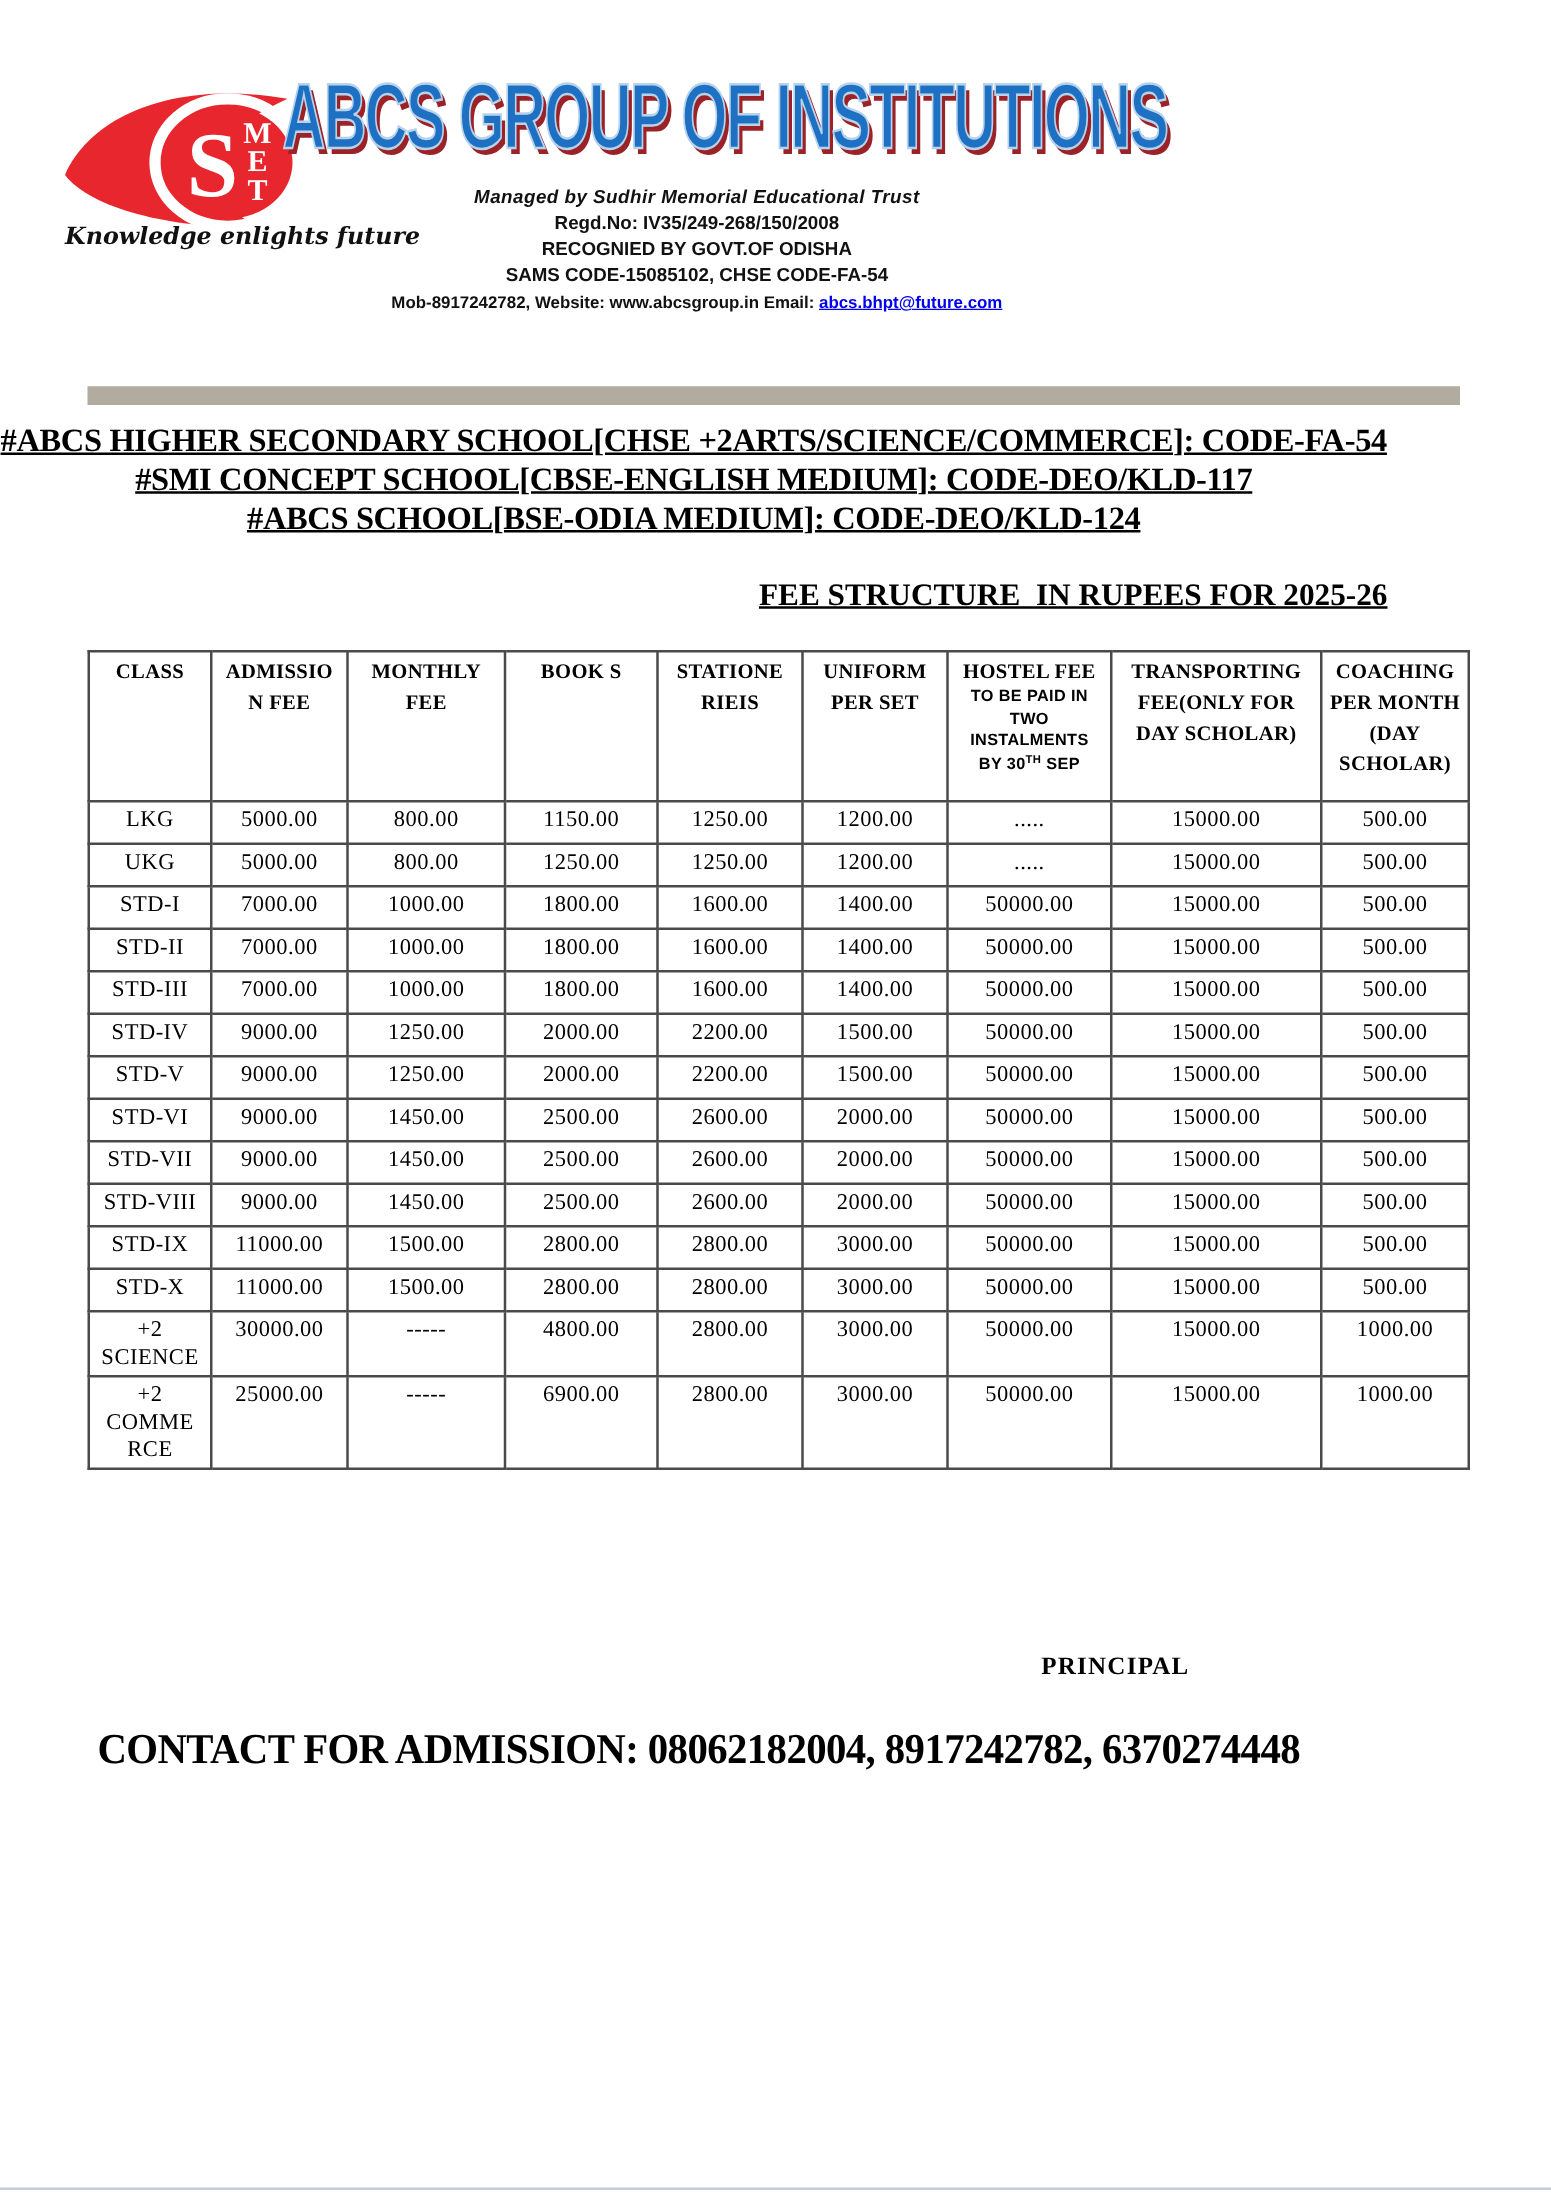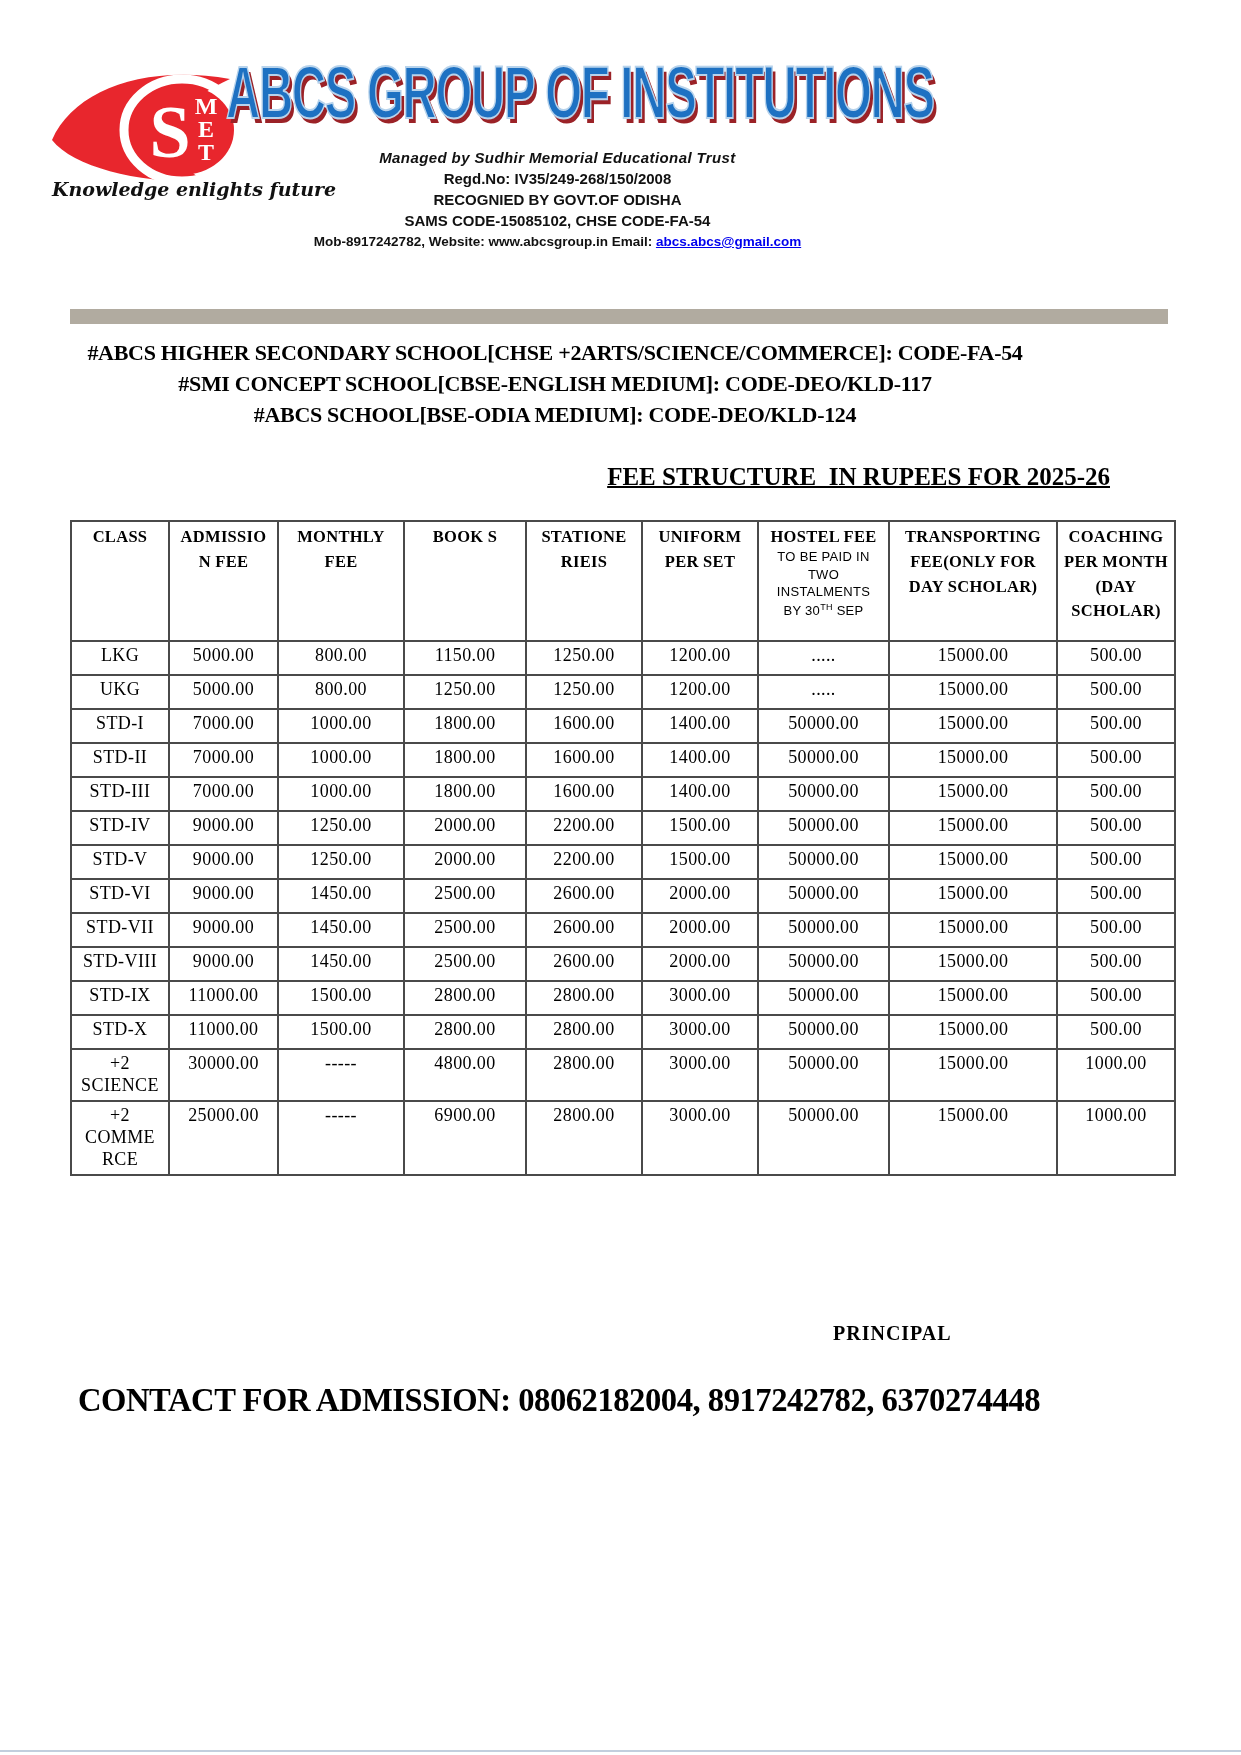--- a/index.html
+++ b/index.html
@@ -23,37 +23,37 @@
       font-family:"Liberation Sans", sans-serif;font-weight:700;color:#111;}
   .addr{font-size:15px;line-height:21px;}
   .managed{font-size:15px;line-height:21px;font-style:italic;letter-spacing:.4px;}
   .mobline{font-size:13.5px;line-height:21px;}
   .email{color:#0000EE;text-decoration:underline;cursor:pointer;}
 
   .gray-bar{position:absolute;left:70px;top:309px;width:1098px;height:15px;background:#b1aba0;}
 
   
   .schools{position:absolute;left:0;top:337px;width:1110px;text-align:center;}
-  .school-line{font-family:"Liberation Serif", serif;font-weight:700;font-size:22px;line-height:31px;
-      letter-spacing:-0.3px;text-decoration-thickness:2px;white-space:nowrap;}
+  .school-line{font-family:"Liberation Serif", serif;font-weight:700;font-size:26px;line-height:31px;
+      letter-spacing:-0.3px;text-decoration:underline;text-decoration-thickness:2px;white-space:nowrap;}
 
   .fee-title{position:absolute;left:0;top:462px;width:1110px;margin:0;text-align:right;
       font-family:"Liberation Serif", serif;font-weight:700;font-size:25px;line-height:30px;
       text-decoration:underline;text-decoration-thickness:2px;white-space:pre;}
 
   
   .fee-table{position:absolute;left:70px;top:520px;width:1104px;border-collapse:collapse;
       table-layout:fixed;font-family:"Liberation Serif", serif;}
   .fee-table th,.fee-table td{border:2px solid #4a4a4a;text-align:center;vertical-align:top;
       padding:3px 2px;overflow:hidden;}
   .fee-table thead th{height:112px;font-weight:700;font-size:16.5px;line-height:1.5;
       letter-spacing:.3px;font-family:"Liberation Serif", serif;}
   .ml{white-space:pre-line;}
   .hostel-title{font-weight:700;font-size:16.5px;line-height:1.4;}
-  .hostel-sub{font-family:"Liberation Sans", sans-serif;font-weight:400;font-size:13px;line-height:1.35;}
+  .hostel-sub{font-family:"Liberation Sans", sans-serif;font-weight:700;font-size:13px;line-height:1.35;}
   .hostel-sub sup{font-size:9px;}
   .fee-table td{font-size:18px;line-height:1.22;letter-spacing:.4px;height:26px;white-space:pre-line;}
 
   
   .principal{position:absolute;left:833px;top:1322px;font-family:"Liberation Serif", serif;
       font-weight:700;font-size:20px;letter-spacing:1px;}
   .contact-line{position:absolute;left:78px;top:1380px;font-family:"Liberation Serif", serif;
       font-weight:700;font-size:34px;line-height:40px;letter-spacing:-0.5px;white-space:nowrap;
       transform:scaleX(0.96);transform-origin:left top;}
   .bottom-edge{position:absolute;left:0;top:1750px;width:1241px;height:2px;background:#c2cedd;}
@@ -76,21 +76,21 @@
     <div class="tagline">Knowledge enlights future</div>
   </div>
 
   <h1 class="brand-title">ABCS GROUP OF INSTITUTIONS</h1>
 
   <div class="address-block">
     <div class="managed">Managed by Sudhir Memorial Educational Trust</div>
     <div class="addr">Regd.No: IV35/249-268/150/2008</div>
     <div class="addr">RECOGNIED BY GOVT.OF ODISHA</div>
     <div class="addr">SAMS CODE-15085102, CHSE CODE-FA-54</div>
-    <div class="mobline"><span>Mob-8917242782, Website: www.abcsgroup.in Email: </span><a class="email">abcs.abcs@gmail.com</a></div>
+    <div class="mobline"><span>Mob-8917242782, Website: www.abcsgroup.in Email: </span><a class="email">abcs.bhpt@future.com</a></div>
   </div>
 
   <div class="gray-bar"></div>
 
   <div class="schools">
     <div class="school-line">#ABCS HIGHER SECONDARY SCHOOL[CHSE +2ARTS/SCIENCE/COMMERCE]: CODE-FA-54</div>
     <div class="school-line">#SMI CONCEPT SCHOOL[CBSE-ENGLISH MEDIUM]: CODE-DEO/KLD-117</div>
     <div class="school-line">#ABCS SCHOOL[BSE-ODIA MEDIUM]: CODE-DEO/KLD-124</div>
   </div>
 

